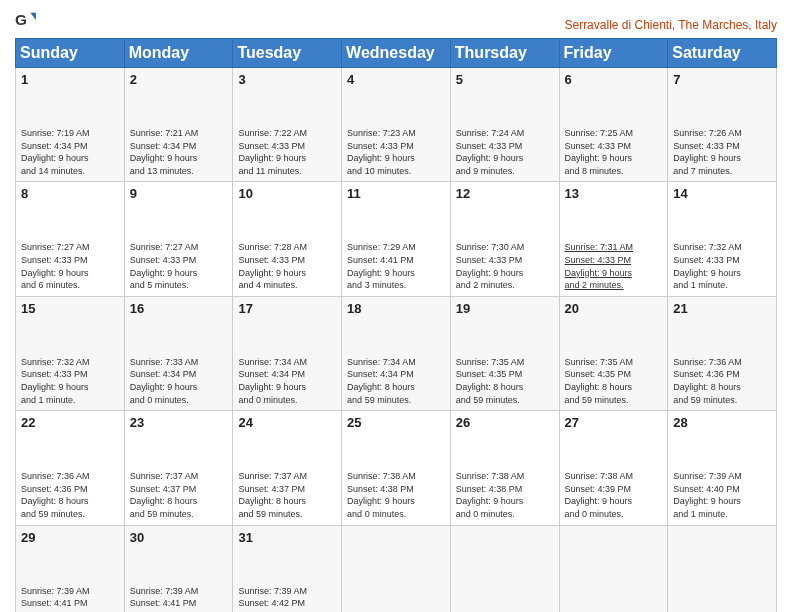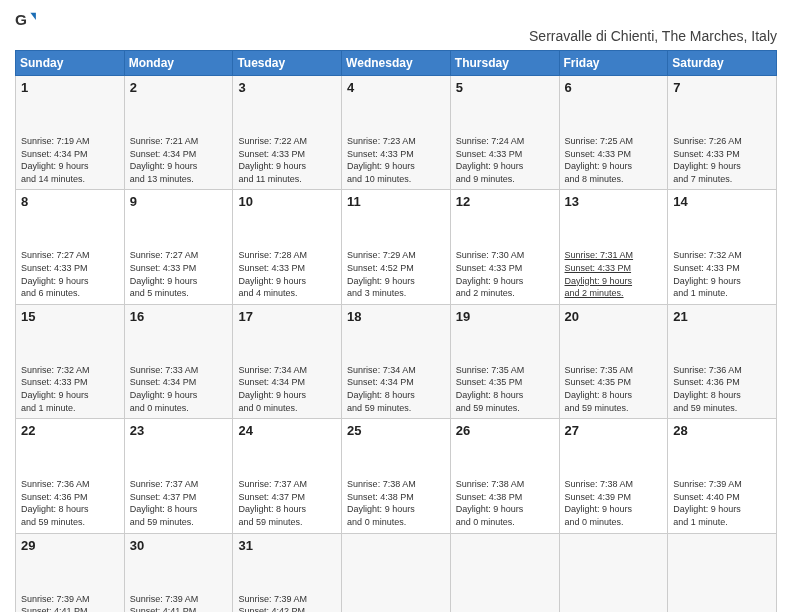--- a/index.html
+++ b/index.html
@@ -38,33 +38,33 @@
     .title-block {
       text-align: right;
     }
     .month-title {
       font-size: 32px;
       font-weight: bold;
       color: #222;
       line-height: 1.1;
     }
     .location {
-      font-size: 14px;
-      color: #404040;
-      margin-top: 18px;
+      font-size: 12px;
+      color: #c2410c;
+      margin-top: 8px;
     }
     .calendar {
       width: 100%;
       border-collapse: collapse;
       table-layout: fixed;
     }
     .calendar thead th {
       background: #3c7ec7;
       color: #fff;
-      font-size: 12px;
+      font-size: 16px;
       font-weight: bold;
       padding: 5px 4px;
       text-align: left;
       border: 1px solid #2a6ab0;
     }
     .calendar tbody td {
       vertical-align: top;
       border: 1px solid #ccc;
       padding: 4px 5px;
       font-size: 9.5px;
@@ -189,21 +189,21 @@
         <td>
           <span class="day-number">10</span>
           <div class="day-info" style="white-space: pre-line;">Sunrise: 7:28 AM
 Sunset: 4:33 PM
 Daylight: 9 hours
 and 4 minutes.</div>
         </td>
         <td>
           <span class="day-number">11</span>
           <div class="day-info" style="white-space: pre-line;">Sunrise: 7:29 AM
-Sunset: 4:52 PM
+Sunset: 4:41 PM
 Daylight: 9 hours
 and 3 minutes.</div>
         </td>
         <td>
           <span class="day-number">12</span>
           <div class="day-info" style="white-space: pre-line;">Sunrise: 7:30 AM
 Sunset: 4:33 PM
 Daylight: 9 hours
 and 2 minutes.</div>
         </td>

